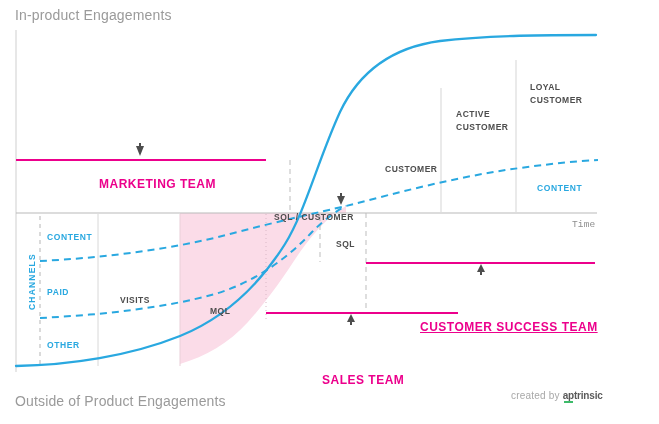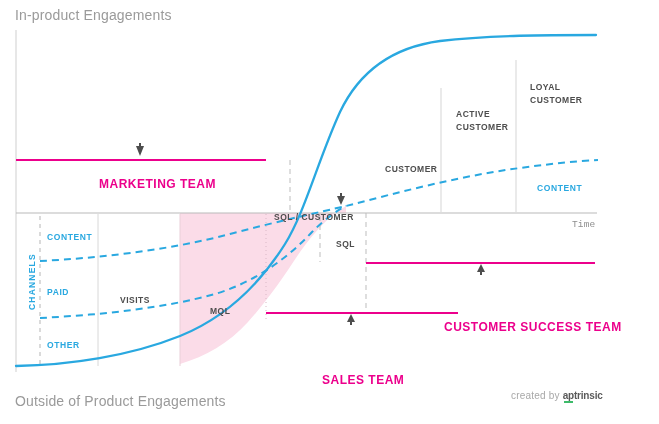--- a/index.html
+++ b/index.html
@@ -184,20 +184,20 @@
 
   <div class="lbl stage-name" style="left:530px;top:82px;">LOYAL</div>
   <div class="lbl stage-name" style="left:530px;top:95px;">CUSTOMER</div>
 
   <div class="lbl blue-name" style="left:537px;top:183px;">CONTENT</div>
 
   <div class="lbl team-name" style="left:99px;top:133px;">MARKETING TEAM</div>
 
   <div class="lbl team-name" style="left:322px;top:329px;">SALES TEAM</div>
 
-  <div class="lbl team-name" style="left:444px;top:276px;">CUSTOMER SUCCESS TEAM</div>
+  <div class="lbl team-name" style="left:420px;top:276px;text-decoration:underline;">CUSTOMER SUCCESS TEAM</div>
 
   <div class="credit" style="left:511px;top:390px;">
     <span>created by </span><span class="brand">aptrinsic</span>
   </div>
   <div class="brand-underline" style="left:564px;top:401px;width:9px;"></div>
 
 </div>
 
 </body></html>

